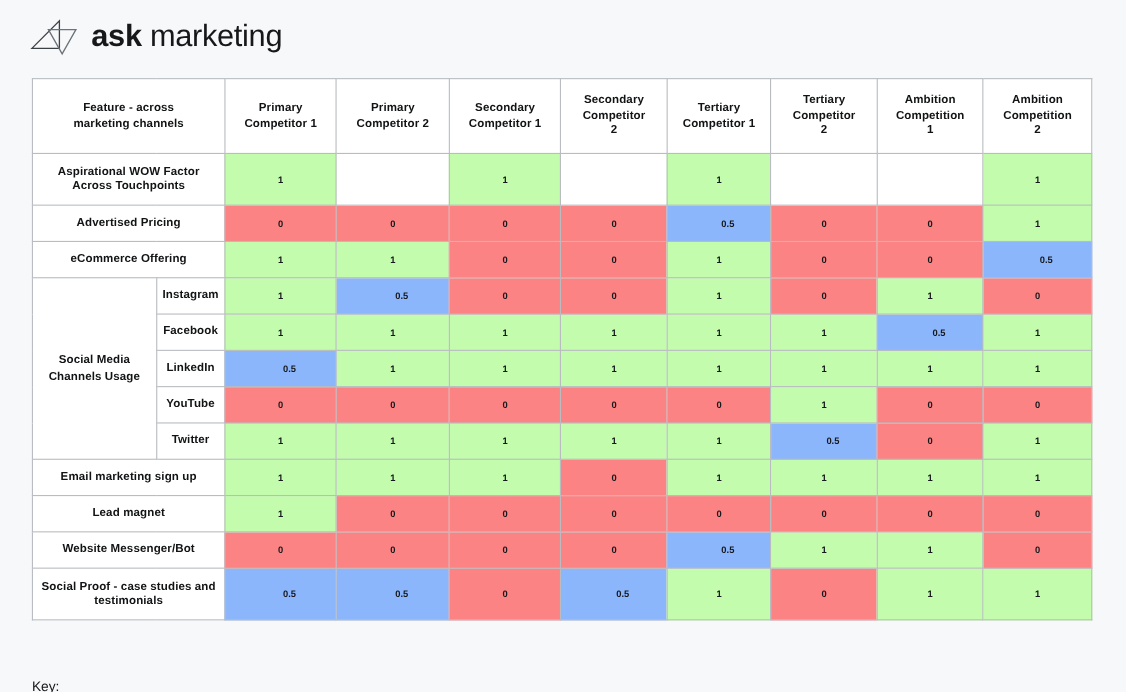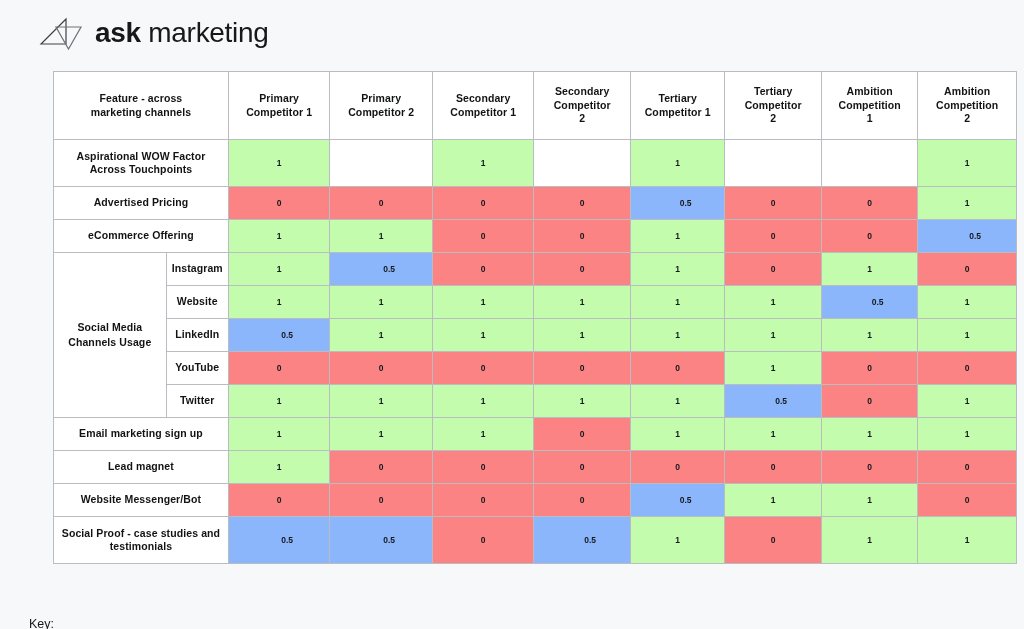--- a/index.html
+++ b/index.html
@@ -18,21 +18,20 @@
   }
 
   
   #header {
     position: absolute;
     top: 0; left: 0;
     width: 1024px;
     height: 66px;
     display: flex;
     align-items: center;
-    padding-left: 12px;
   }
 
   #brand {
     display: flex;
     align-items: center;
     margin-left: 26px;
     gap: 11px;
   }
 
   #logo-mark { width: 46px; height: 38px; display: block; flex: none; }
@@ -55,21 +54,20 @@
     color: #1c1d1f;
     white-space: nowrap;
   }
 
   
   #matrix-wrap {
     position: absolute;
     left: 29px;
     top: 71px;
     width: 964px;
-    margin-left: 24px;
   }
 
   table.matrix {
     width: 964px;
     border-collapse: collapse;
     table-layout: fixed;
     background: #ffffff;
   }
 
   table.matrix th,
@@ -239,21 +237,21 @@
           <td class="v g">1</td>
           <td class="v b">0.5</td>
           <td class="v r">0</td>
           <td class="v r">0</td>
           <td class="v g">1</td>
           <td class="v r">0</td>
           <td class="v g">1</td>
           <td class="v r">0</td>
         </tr>
         <tr class="r-std">
-          <td class="sub-label">Website</td>
+          <td class="sub-label">Facebook</td>
           <td class="v g">1</td>
           <td class="v g">1</td>
           <td class="v g">1</td>
           <td class="v g">1</td>
           <td class="v g">1</td>
           <td class="v g">1</td>
           <td class="v b">0.5</td>
           <td class="v g">1</td>
         </tr>
         <tr class="r-std">

